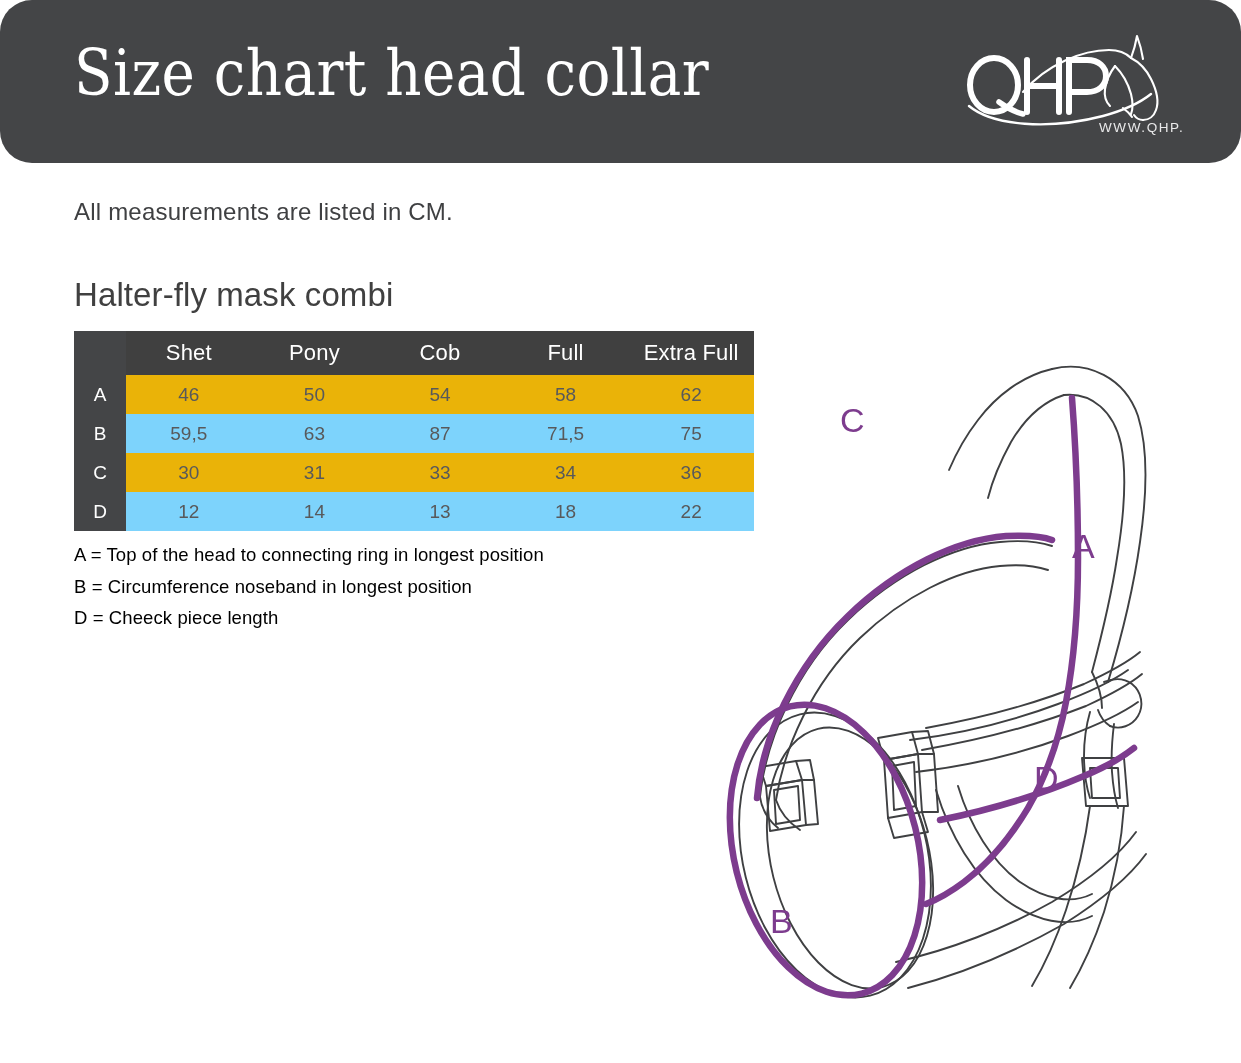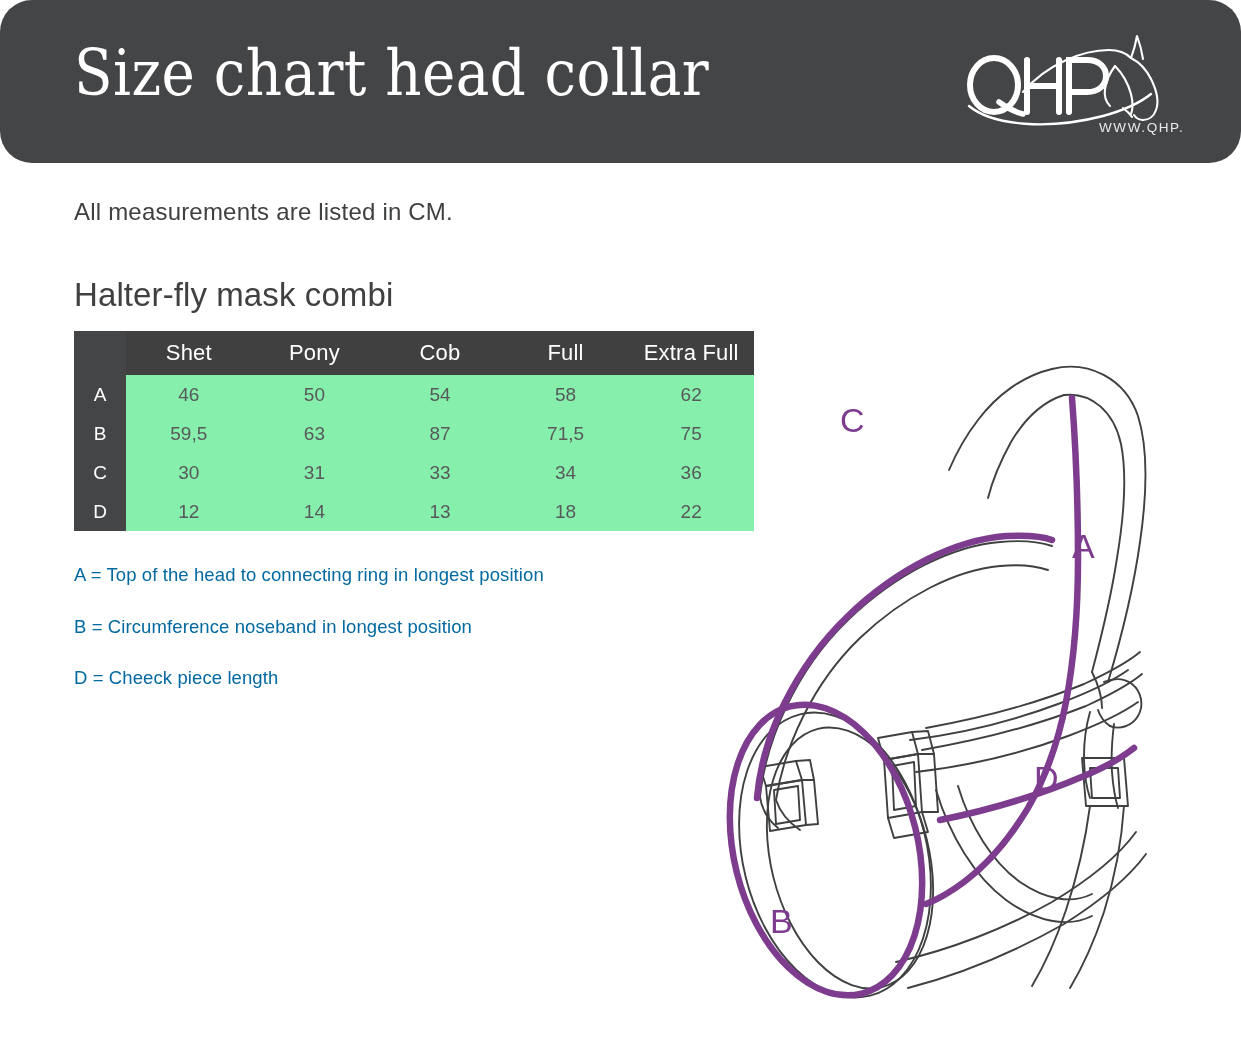--- a/index.html
+++ b/index.html
@@ -104,37 +104,36 @@
     font-size: 19px;
     height: 39px;
     vertical-align: middle;
   }
   #size-table tbody td {
     height: 39px;
     vertical-align: middle;
     font-size: 19px;
     color: #58595b;
   }
-  #size-table tbody tr.odd td { background: #86efac; }
-  #size-table tbody tr.even td { background: #86efac; margin-left: 33px; }
+  #size-table tbody tr.odd td { background: #eab308; }
+  #size-table tbody tr.even td { background: #7dd3fc; margin-left: 33px; }
 
   
   #legend {
     position: absolute;
     left: 74px;
     top: 539px;
     width: 640px;
   }
   #legend .legend-line {
     font-size: 18.5px;
-    color: #0369a1;
+    color: #000000;
     line-height: 31.5px;
     white-space: pre;
     letter-spacing: 0.1px;
-    margin-top: 20px;
   }
 
   
   #diagram {
     position: absolute;
     left: 700px;
     top: 320px;
     width: 500px;
     height: 700px;
   }

